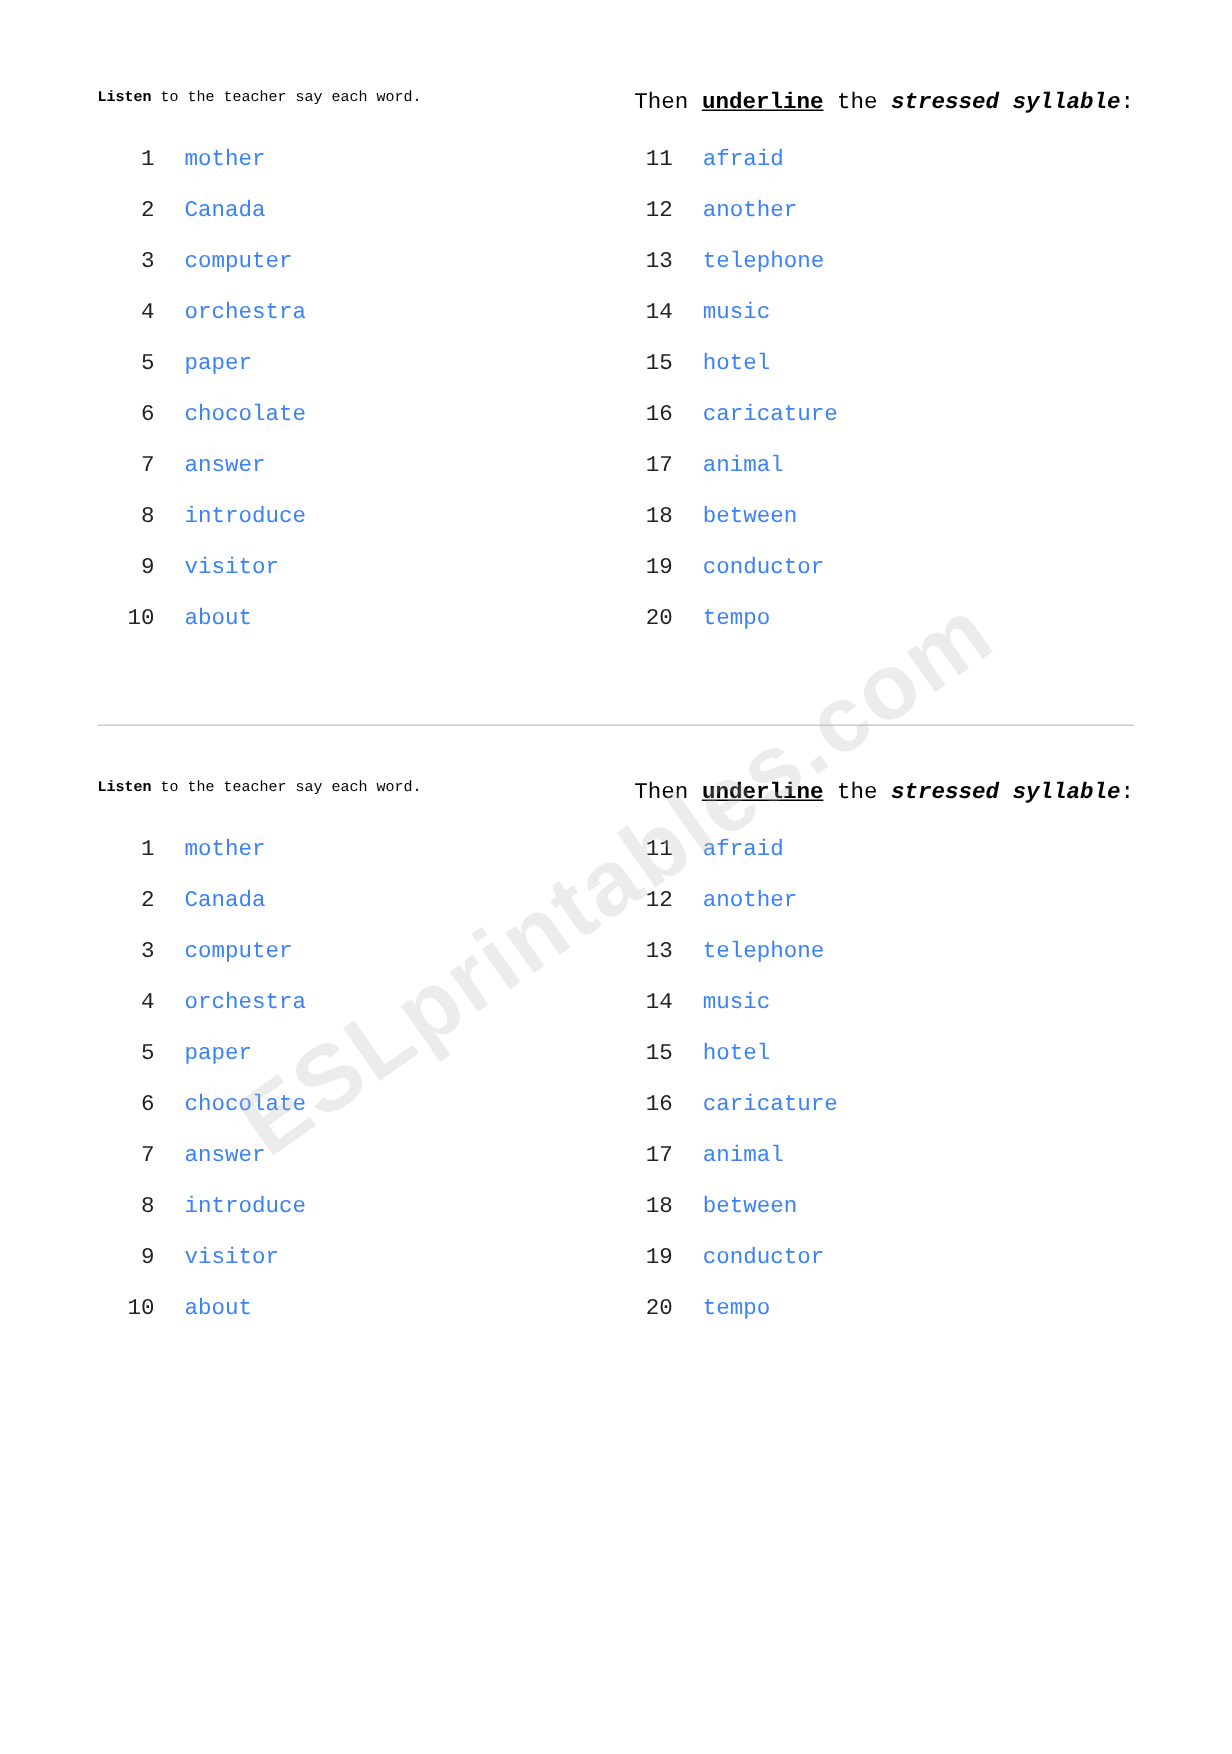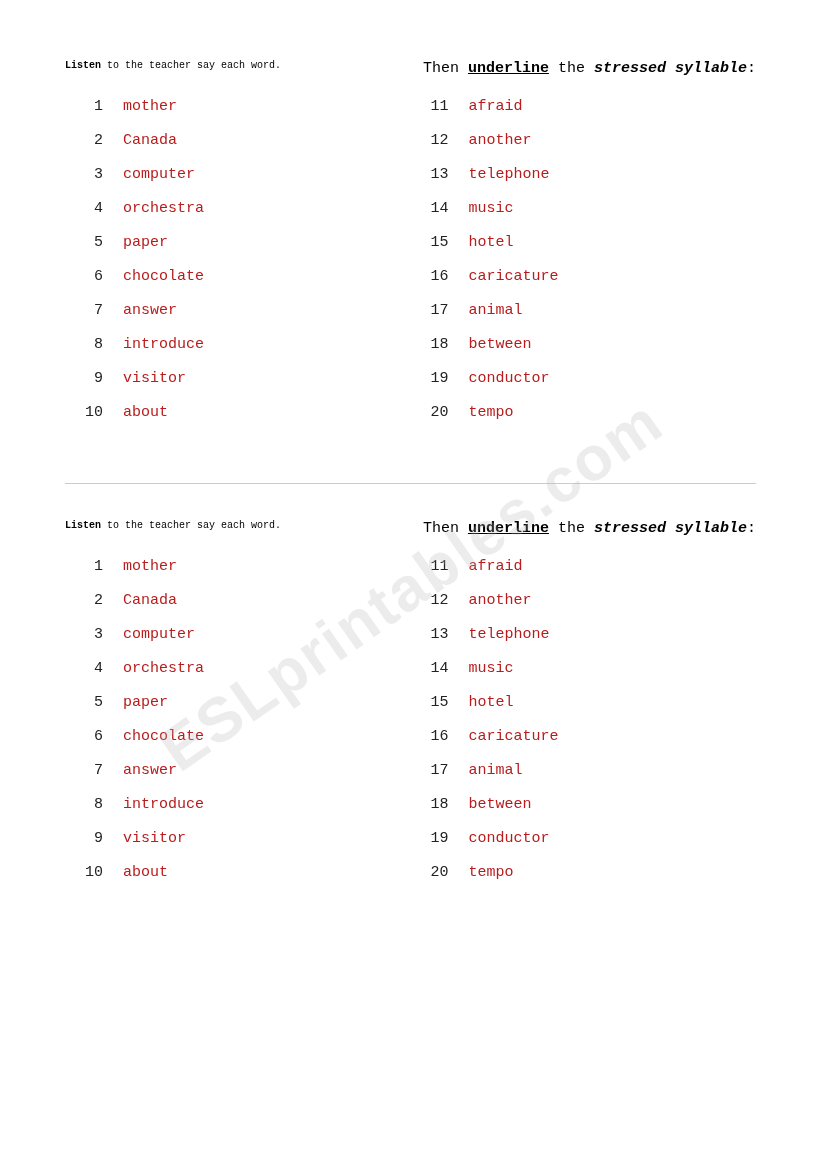--- a/index.html
+++ b/index.html
@@ -91,21 +91,21 @@
     .num {
       width: 38px;
       text-align: right;
       margin-right: 20px;
       font-size: 15px;
       color: #222;
     }
 
     .word {
       font-size: 15px;
-      color: #b91c1c;
+      color: #3b82f6;
     }
 
     .divider {
       border: none;
       border-top: 1px solid #ccc;
       margin: 36px 0;
     }
   </style>
 </head>
 <body>

